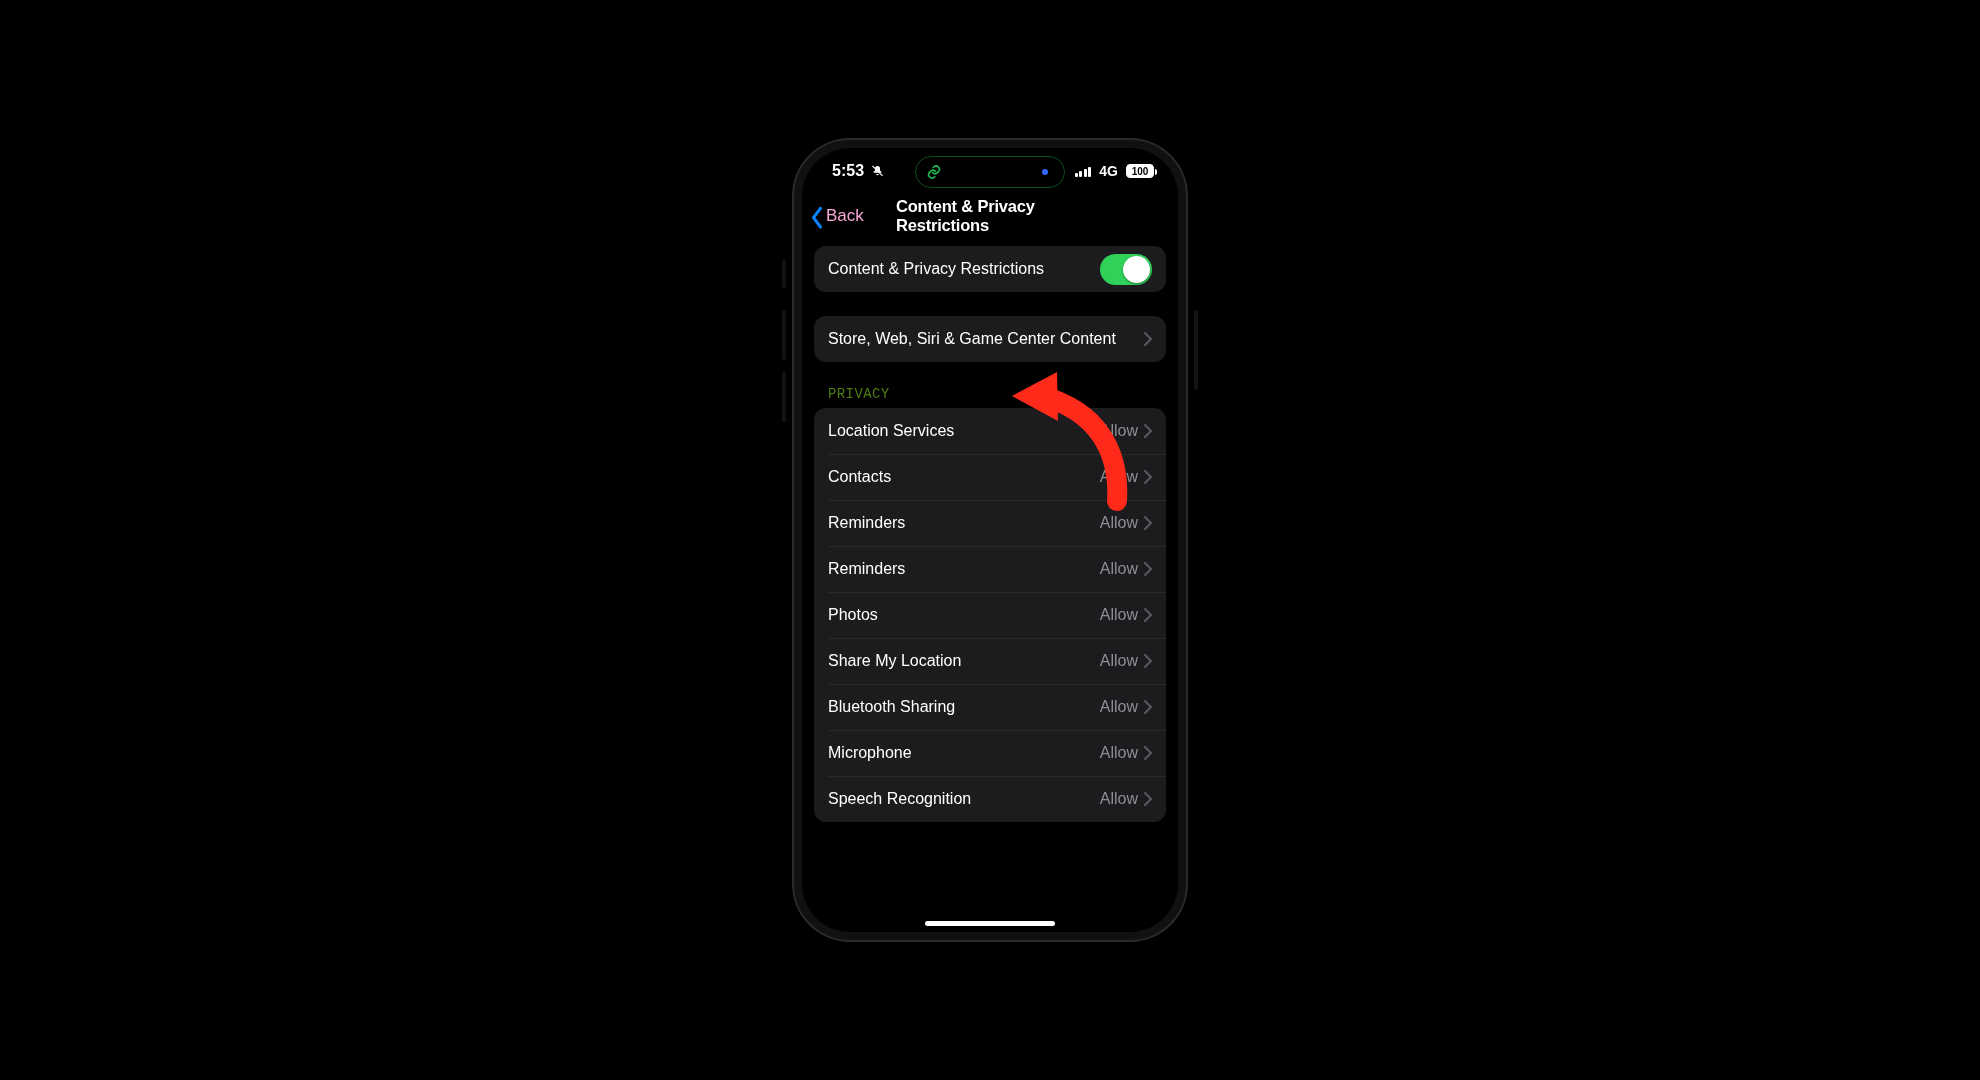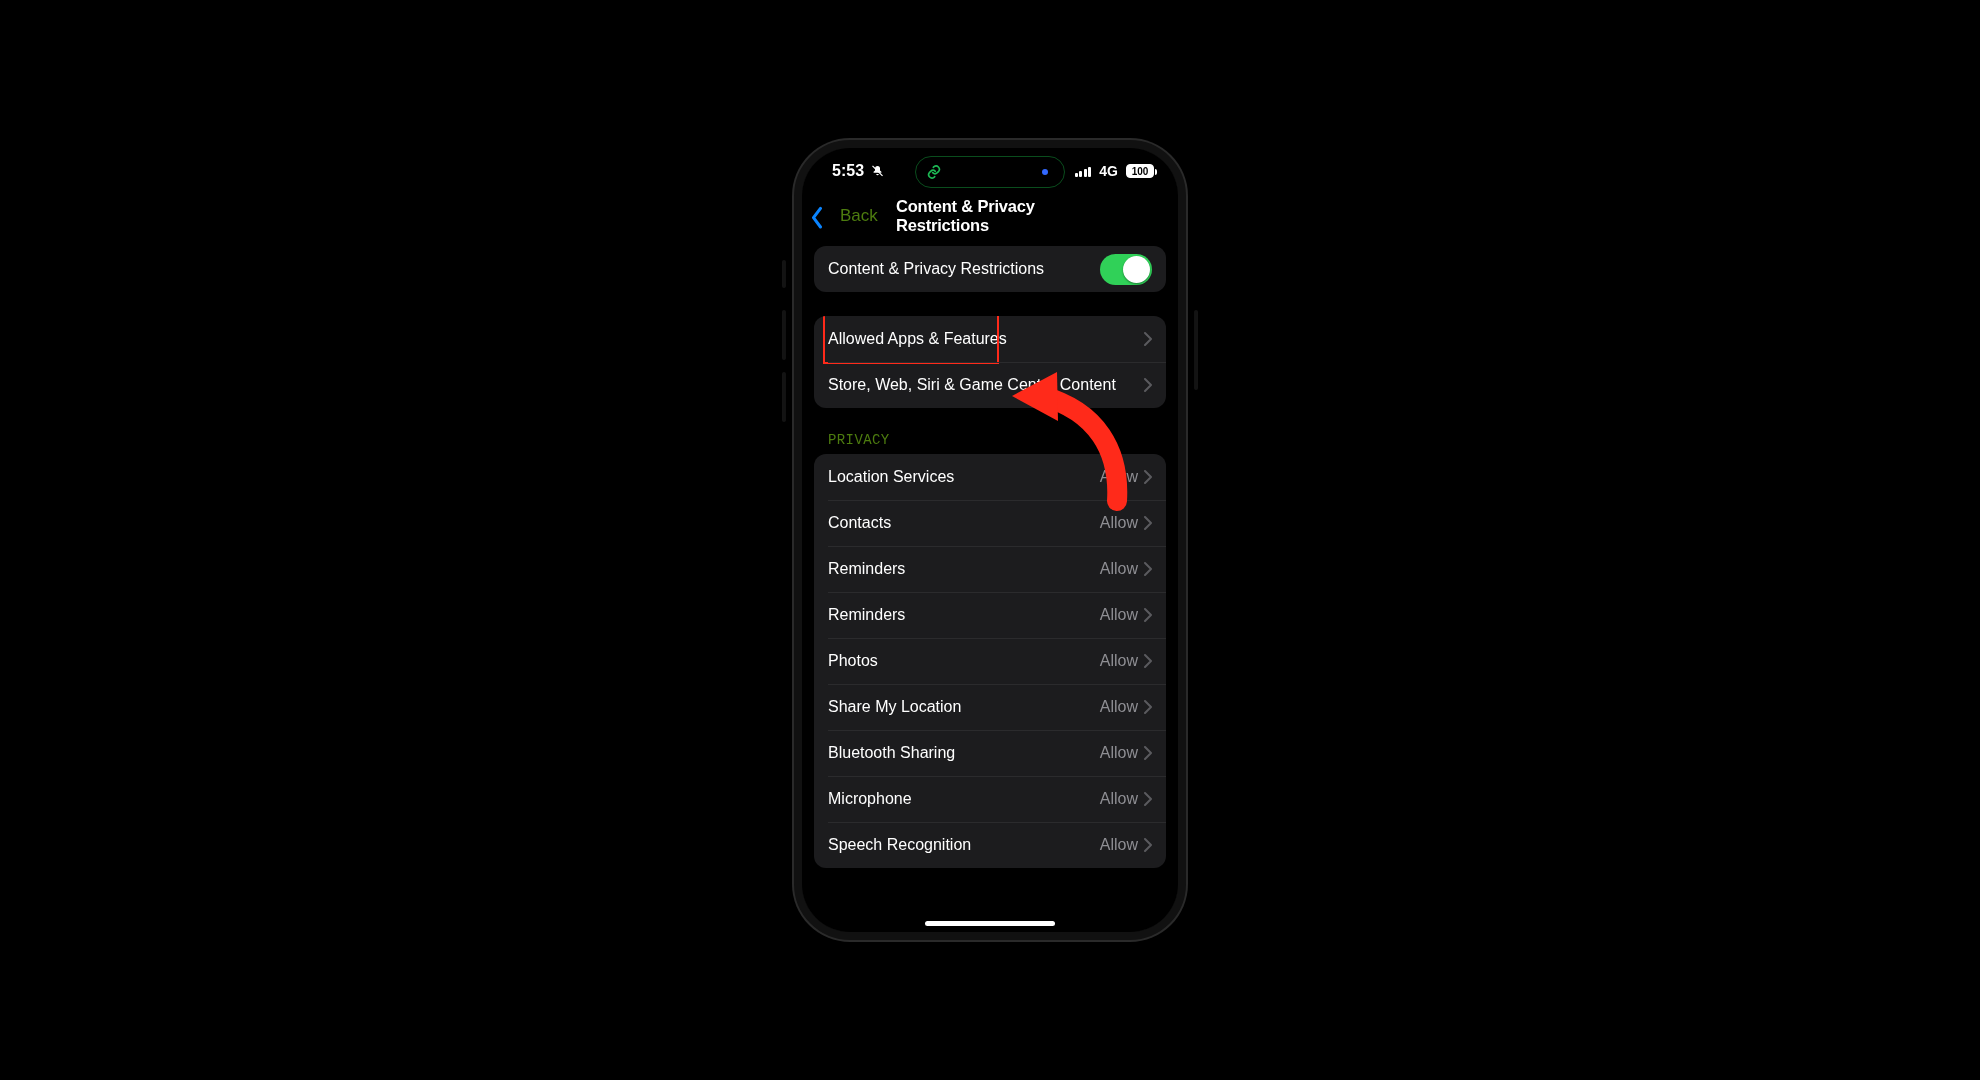--- a/index.html
+++ b/index.html
@@ -100,22 +100,22 @@
 
   
   .nav-bar {
     height: 44px;
     display: flex;
     align-items: center;
     position: relative;
     padding: 0 8px;
   }
   .back-btn {
-    display: flex; align-items: flex-end; gap: 16px;
-    color: #4d7c0f; font-size: 17px; font-weight: 400;
+    display: flex; align-items: flex-end; gap: 2px;
+    color: #f9a8d4; font-size: 17px; font-weight: 400;
   }
   .back-chevron { width: 14px; height: 20px; }
   .nav-title {
     position: absolute; left: 50%; transform: translateX(-50%);
     font-size: 16.5px; font-weight: 600; letter-spacing: -0.2px;
   }
 
   
   .content {
     flex: 1;
@@ -252,29 +252,20 @@
         <div class="group">
           <div class="row">
             <span class="row-label">Content &amp; Privacy Restrictions</span>
             <span class="toggle">
               <span class="toggle-knob"></span>
             </span>
           </div>
         </div>
 
         <div class="group" style="position:relative;">
-          <div class="row" style="position:relative;">
-            <span class="row-label">Allowed Apps &amp; Features</span>
-            <span class="chevron">
-                <svg viewBox="0 0 8 14" fill="none" stroke="#5a5a5e" stroke-width="2" stroke-linecap="round" stroke-linejoin="round">
-                  <polyline points="1,1 7,7 1,13"></polyline>
-                </svg>
-              </span>
-            <span class="highlight-box" style="left:9px; top:-2px; width:176px; height:50px;"></span>
-          </div>
           <div class="row">
             <span class="row-label">Store, Web, Siri &amp; Game Center Content</span>
             <span class="chevron">
                 <svg viewBox="0 0 8 14" fill="none" stroke="#5a5a5e" stroke-width="2" stroke-linecap="round" stroke-linejoin="round">
                   <polyline points="1,1 7,7 1,13"></polyline>
                 </svg>
               </span>
           </div>
         </div>
 

